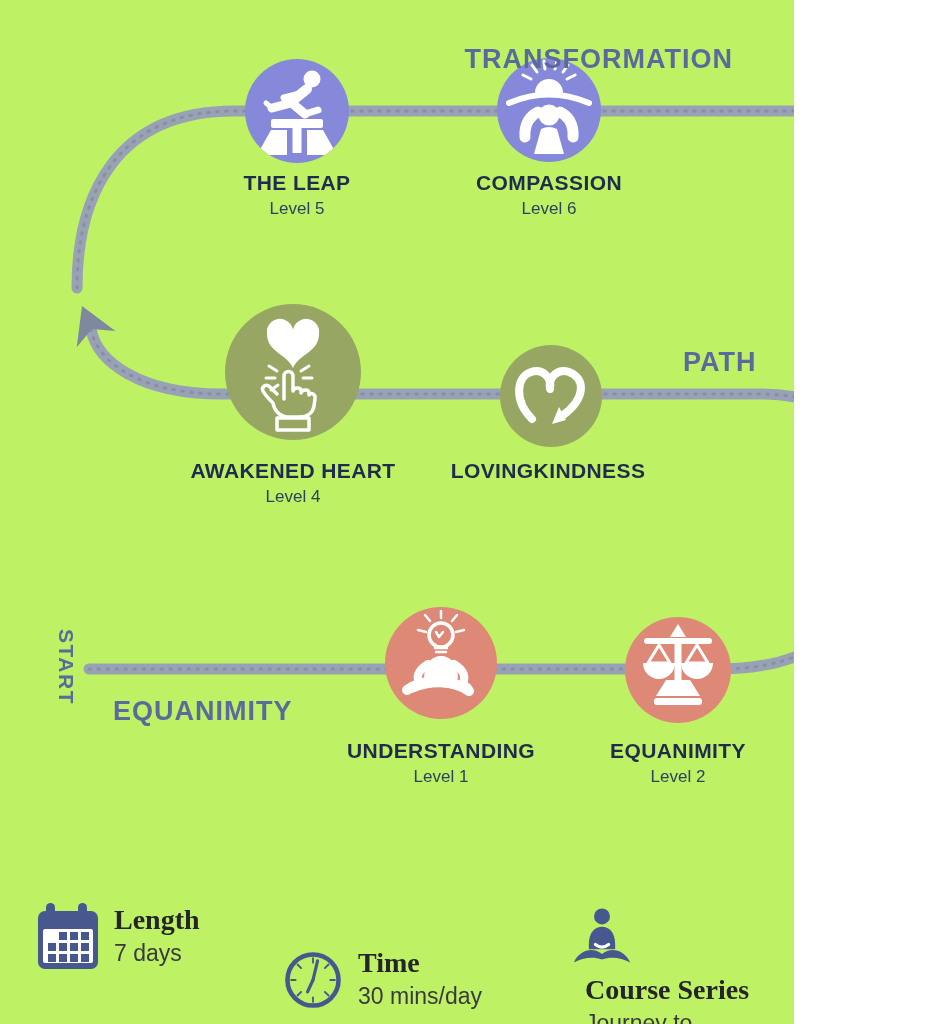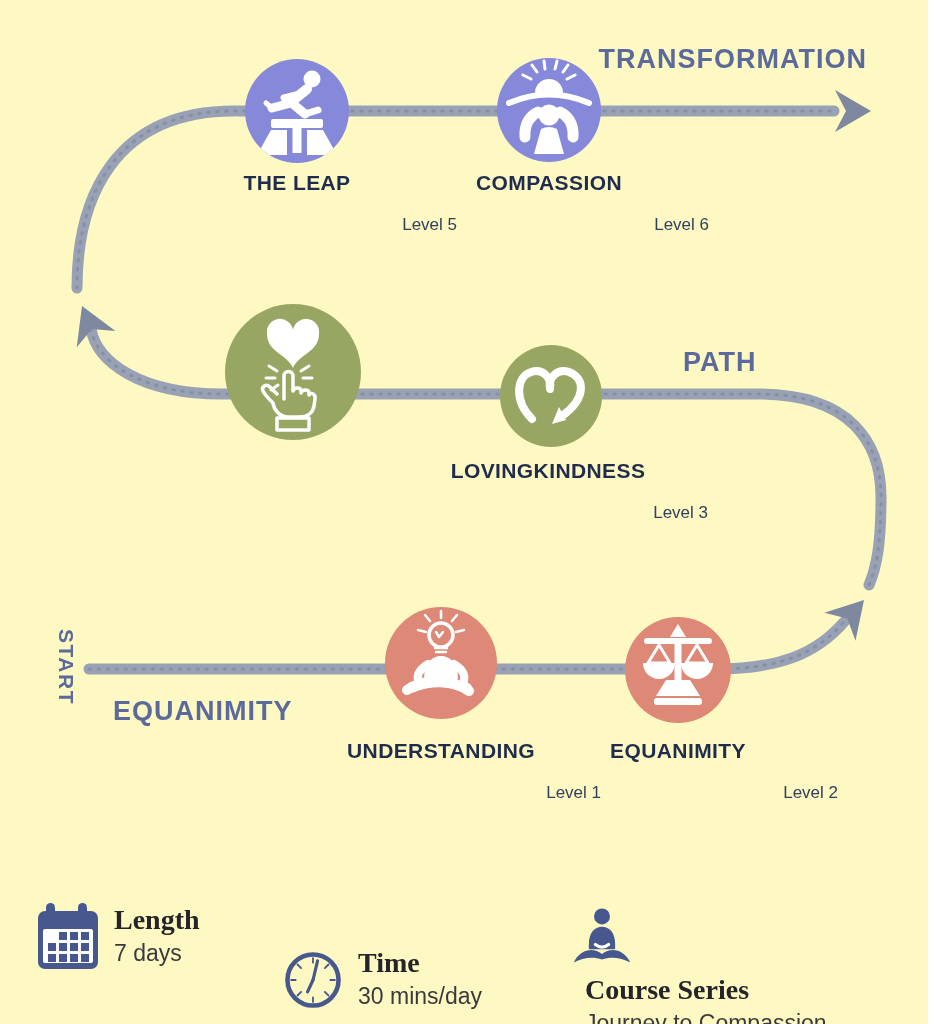--- a/index.html
+++ b/index.html
@@ -1,30 +1,30 @@
 <!DOCTYPE html>
 <html><head>
 <meta charset="utf-8">
 <style>
   html,body{margin:0;padding:0;background:#ffffff;}
   .canvas{
-    position:relative;width:928px;height:1024px;background:#fef9c3;overflow:hidden;
+    position:relative;width:794px;height:1024px;background:#bef264;overflow:hidden;
     font-family:"Liberation Sans","DejaVu Sans",sans-serif;
   }
   .path-layer{position:absolute;left:0;top:0;z-index:1;}
   
   .node-circle{position:absolute;border-radius:50%;overflow:hidden;z-index:2;}
   .node-circle svg{display:block;width:100%;height:100%;}
   .c-purple{background:#8689d9;}
   .c-green{background:#98a663;}
   .c-salmon{background:#de8878;}
   
   .node-label{position:absolute;width:320px;text-align:center;z-index:3;}
   .node-title{font-size:21px;font-weight:bold;color:#1f2c4e;letter-spacing:.4px;line-height:26px;}
-  .node-level{font-size:17px;color:#31405f;line-height:22px;margin-top:18px;text-align:right;}
+  .node-level{font-size:17px;color:#31405f;line-height:22px;margin-top:2px;}
   
   .stage-label{position:absolute;z-index:3;font-size:27px;font-weight:600;color:#5b6a9d;letter-spacing:1px;line-height:30px;}
   .start-label{position:absolute;left:66px;top:667px;transform:translate(-50%,-50%) rotate(90deg);z-index:3;
     font-size:21px;font-weight:600;color:#5b6a9d;letter-spacing:1.5px;}
   
   .footer-item{position:absolute;display:flex;align-items:flex-start;z-index:3;}
   .footer-icon{flex:0 0 auto;}
   .footer-text{margin-left:14px;}
   .footer-title{font-family:"Liberation Serif","DejaVu Serif",serif;font-size:28px;font-weight:bold;color:#24242a;line-height:33px;}
   .footer-value{font-size:23px;color:#3a3a3e;line-height:30px;margin-top:2px;}
@@ -109,30 +109,33 @@
         <path d="M52 67 L44 62"></path>
           <path d="M50 74 L41 74"></path>
           <path d="M53 81 L46 86"></path>
         <path d="M76 67 L84 62"></path>
           <path d="M78 74 L87 74"></path>
       </g>
       <path class="ws" stroke-width="3.5" d="M59 95 L59 72 A4.5 4.5 0 0 1 68 72 L68 87 C69 83 76 83 76 87 L76 89 C77 85 84 85 84 89 L84 91 C86 88 91 90 90 95 L89 102 C88 109 82 113 74 113 L62 113 C54 112 49 106 48 99 C44 95 40 91 38 87 C36 83 41 79 45 83 L52 90"></path>
       <rect class="ws" stroke-width="3.5" x="52" y="114" width="32" height="12"></rect>
     </svg>
   </div>
+  <div class="node-label" style="left:133px;top:458px;">
+    <div class="node-title">AWAKENED HEART</div>
+    <div class="node-level">Level 4</div>
+  </div>
 
   <div class="node-circle c-green" style="left:500px;top:345px;width:102px;height:102px;">
     <svg viewBox="0 0 102 102">
       <path class="ws" stroke-width="8" d="M32 74 C14 56 16 32 31 27 C43 23 52 33 50 44 C48 33 57 23 69 27 C85 33 87 53 62 71"></path>
       <path class="w" d="M52 79 L66 75 L59 62 Z"></path>
     </svg>
   </div>
   <div class="node-label" style="left:388px;top:458px;">
     <div class="node-title">LOVINGKINDNESS</div>
-    <div class="node-level">Level 3</div>
   </div>
 
   <div class="node-circle c-salmon" style="left:385px;top:607px;width:112px;height:112px;">
     <svg viewBox="0 0 112 112">
       <circle class="ws" stroke-width="3.5" cx="56" cy="28" r="12"></circle>
       <path class="ws" stroke-width="2.5" d="M51 25 L54 30 L58 25"></path>
       <path class="ws" stroke-width="2.5" d="M50 41 H62 M51 45 H61"></path>
       <g class="ws" stroke-width="2.5">
         <path d="M56 11 V4"></path>
           <path d="M45 14 L40 8"></path>

